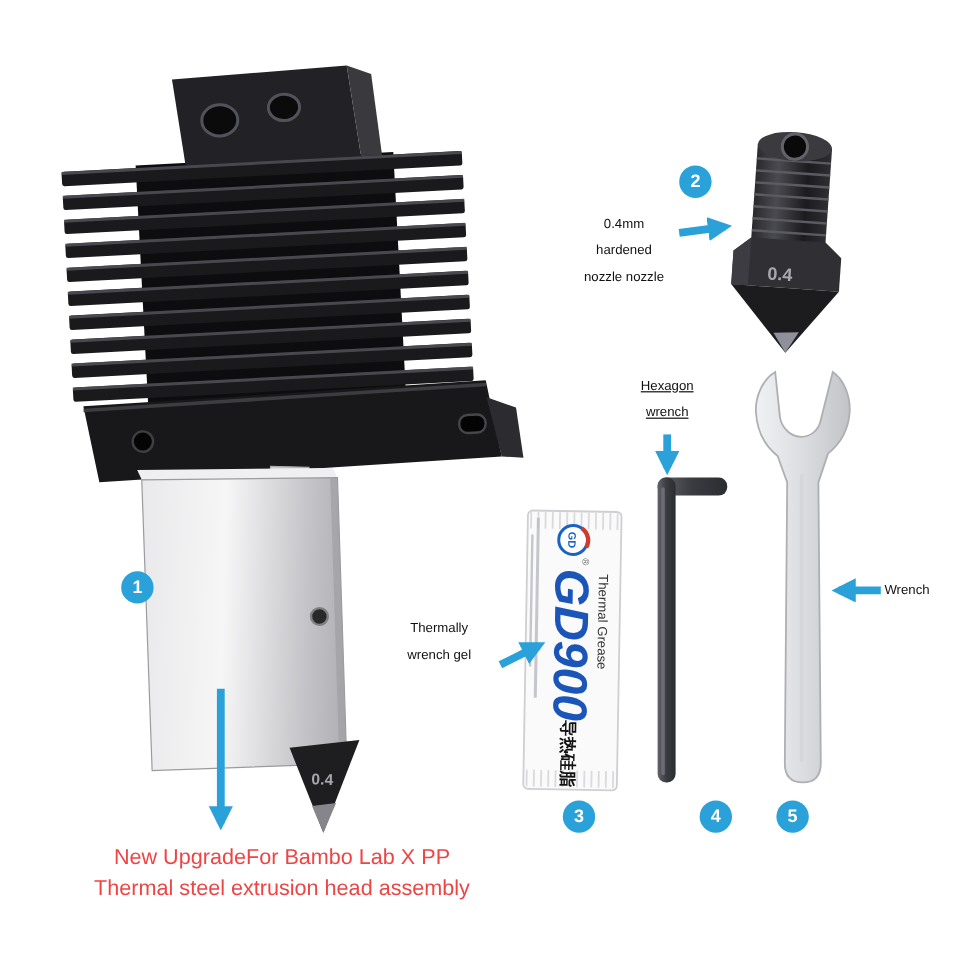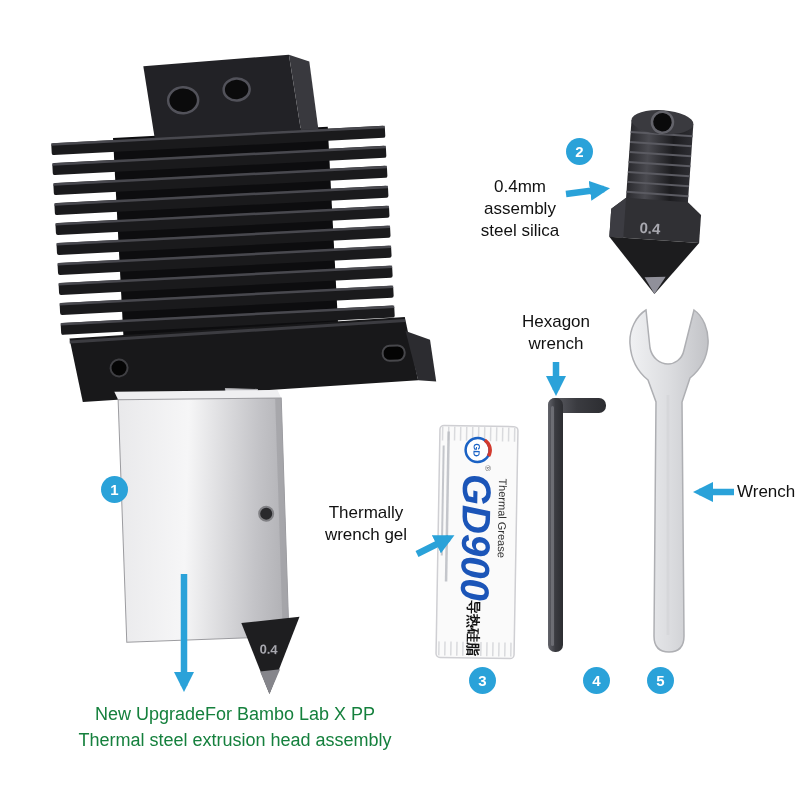--- a/index.html
+++ b/index.html
@@ -20,33 +20,33 @@
     border-radius:50%;
     background:#2aa2d9;
     color:#fff;
     font-size:15px;
     font-weight:bold;
     display:flex; align-items:center; justify-content:center;
     line-height:1;
   }
   .label {
     position:absolute;
-    font-size:17px;
+    font-size:11px;
     line-height:22px;
     text-align:center;
     color:#111;
   }
   .label span { display:block; }
   .label.left-align { text-align:left; }
   .caption {
     position:absolute;
     left:25px; top:701px; width:420px;
     font-size:18px; line-height:26px;
     text-align:center;
-    color:#15803d;
+    color:#ef4444;
   }
   .caption span { display:block; }
 
   
   .cone-marking { font:bold 13px "Liberation Sans", sans-serif; fill:#a8a8af; }
   .noz-marking  { font:bold 15px "Liberation Sans", sans-serif; fill:#a8a8af; }
   .gd-brand     { font:italic 800 40px "Liberation Sans", sans-serif; fill:#1b55b8; }
   .gd-sub       { font:11px "Liberation Sans", sans-serif; fill:#333; }
   .gd-cn        { font:bold 14px "Liberation Sans", sans-serif; fill:#111; }
   .gd-logo-text { font:bold 9px "Liberation Sans", sans-serif; fill:#1a62c4; }
@@ -213,34 +213,34 @@
   </svg>
 
   <div class="badge" style="left:101px; top:476px;">1</div>
   <div class="badge" style="left:566px; top:138px;">2</div>
   <div class="badge" style="left:469px; top:667px;">3</div>
   <div class="badge" style="left:583px; top:667px;">4</div>
   <div class="badge" style="left:647px; top:667px;">5</div>
 
   <div class="label" style="left:448px; top:176px; width:144px;">
     <span>0.4mm</span>
-    <span>assembly</span>
-    <span>steel silica</span>
-  </div>
-
-  <div class="label" style="left:500px; top:311px; width:112px;">
+    <span>hardened</span>
+    <span>nozzle nozzle</span>
+  </div>
+
+  <div class="label" style="left:500px; top:311px; width:112px;text-decoration:underline;">
     <span>Hexagon</span>
     <span>wrench</span>
   </div>
 
   <div class="label left-align" style="left:737px; top:481px; width:70px;">
     <span>Wrench</span>
   </div>
 
-  <div class="label" style="left:300px; top:502px; width:132px;">
+  <div class="label" style="left:300px; top:513px; width:132px;">
     <span>Thermally</span>
     <span>wrench gel</span>
   </div>
 
   <div class="caption">
     <span>New UpgradeFor Bambo Lab X PP</span>
     <span>Thermal steel extrusion head assembly</span>
   </div>
 
 </div>

